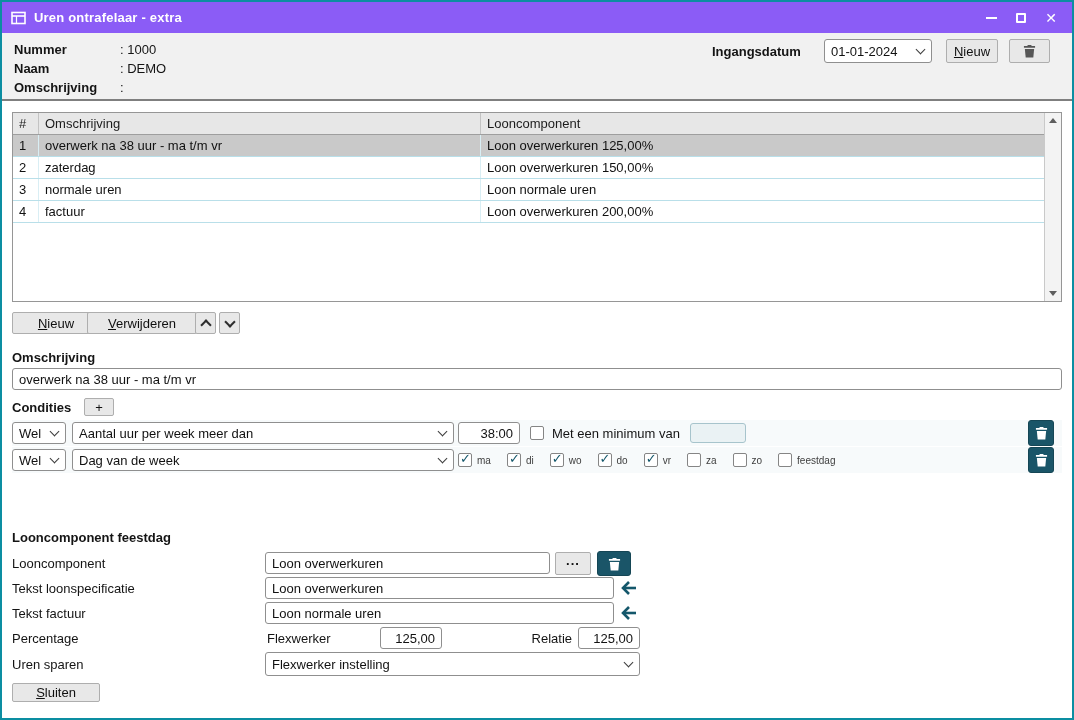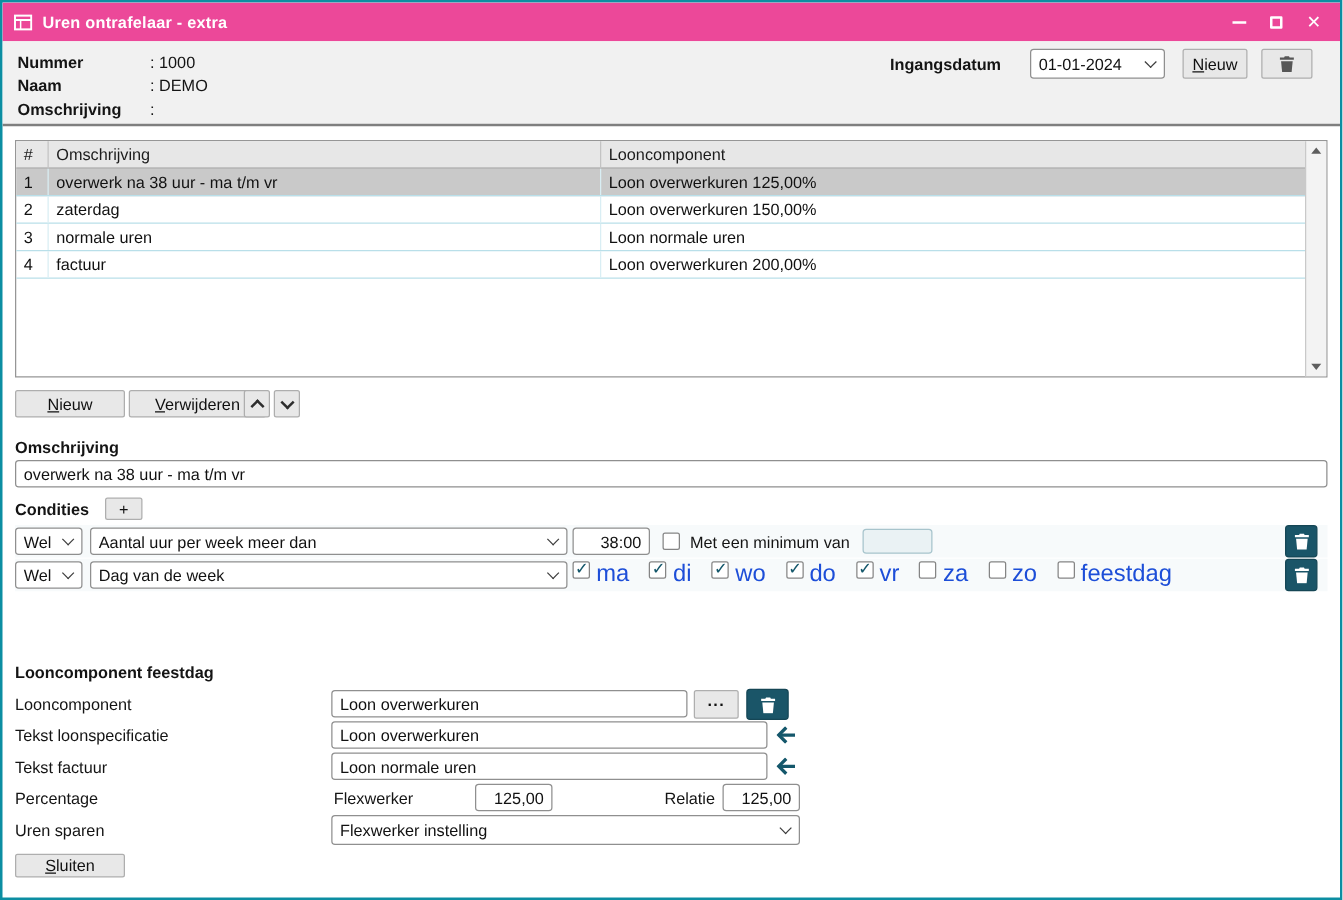--- a/index.html
+++ b/index.html
@@ -1,21 +1,21 @@
 <!DOCTYPE html>
 <html><head>
 <meta charset="utf-8">
 <style>
   *{box-sizing:border-box;margin:0;padding:0}
   html,body{width:1074px;height:720px}
   body{font-family:"Liberation Sans","DejaVu Sans",sans-serif;background:#d8d8d8}
   .window{position:relative;width:1074px;height:720px;background:#fff;border:2px solid #0c8ea2;overflow:hidden}
   .abs{position:absolute}
   
-  .titlebar{position:absolute;left:0;top:0;right:0;height:31px;background:#ec4899;display:flex;align-items:center;color:#fff}
+  .titlebar{position:absolute;left:0;top:0;right:0;height:31px;background:#8b5cf6;display:flex;align-items:center;color:#fff}
   .app-icon{margin:0 8px 0 9px;display:flex}
   .title{font-size:13px;font-weight:bold;letter-spacing:.2px}
   .win-controls{margin-left:auto;display:flex;align-items:center;height:100%;padding-right:6px}
   .wc{width:30px;height:100%;display:flex;align-items:center;justify-content:center;cursor:pointer;font-size:14px;color:#fff}
   .min-glyph{width:11px;border-top:2px solid #fff;display:block}
   .max-glyph{width:10px;height:10px;border:2px solid #fff;display:block;border-radius:1px}
   
   .header-strip{position:absolute;left:0;top:31px;width:100%;height:66px;background:#f1f1f1}
   .divider{position:absolute;left:0;top:97px;width:100%;height:2px;background:#7f7f7f}
   .blabel{font-size:13px;font-weight:bold;color:#141414;white-space:nowrap}
@@ -48,21 +48,21 @@
   .scrollbar{position:absolute;top:0;right:0;bottom:0;width:17px;background:#f3f3f3;border-left:1px solid #c9c9c9;cursor:pointer}
   .sb-up{position:absolute;top:5px;left:4px;width:0;height:0;border-left:4px solid transparent;border-right:4px solid transparent;border-bottom:5px solid #5e5e5e}
   .sb-down{position:absolute;bottom:5px;left:4px;width:0;height:0;border-left:4px solid transparent;border-right:4px solid transparent;border-top:5px solid #5e5e5e}
   .mv-up{width:8px;height:8px;border-left:2px solid #2e2e2e;border-top:2px solid #2e2e2e;transform:rotate(45deg);margin-top:4px}
   .mv-down{width:8px;height:8px;border-right:2px solid #2e2e2e;border-bottom:2px solid #2e2e2e;transform:rotate(45deg);margin-top:-3px}
   
   .cond-row{position:absolute;left:10px;width:1050px;height:26px;background:#f7fafb}
   .cb2{width:14px;height:14px;background:#fff;border:1px solid #858585;border-radius:2px;position:relative;flex:0 0 auto;cursor:pointer}
   .cb2.checked::after{content:"\2713";position:absolute;left:1px;top:-3px;font-size:13px;font-weight:bold;color:#14576b}
   .days{position:absolute;left:446px;top:0;height:26px;display:flex;align-items:center;gap:16px}
-  .day{display:flex;gap:5px;font-size:19px;color:#1d4ed8}
+  .day{display:flex;align-items:center;gap:5px;font-size:10px;color:#404040}
 </style>
 </head>
 <body>
 
 <div class="window">
 
   <div class="titlebar">
     <span class="app-icon">
       <svg width="15" height="14" viewBox="0 0 15 14" fill="none" stroke="#ffffff">
         <rect x="1" y="1.5" width="13" height="11" stroke-width="1.6"></rect>
@@ -136,21 +136,21 @@
     </div>
     <div class="scrollbar">
       <span class="sb-up"></span>
       <span class="sb-down"></span>
     </div>
   </div>
 
   <button class="btn" style="left:10px;top:310px;width:88px;height:22px">
     <span class="ulbl">Nieuw</span>
   </button>
-  <button class="btn" style="left:101px;top:310px;width:110px;height:22px">
+  <button class="btn" style="left:85px;top:310px;width:110px;height:22px">
     <span class="ulbl">Verwijderen</span>
   </button>
   <button class="btn" style="left:193px;top:310px;width:21px;height:22px">
     <span class="mv-up"></span>
   </button>
   <button class="btn" style="left:217px;top:310px;width:21px;height:22px">
     <span class="mv-down"></span>
   </button>
 
   <span class="abs blabel" style="left:10px;top:348px">Omschrijving</span>

